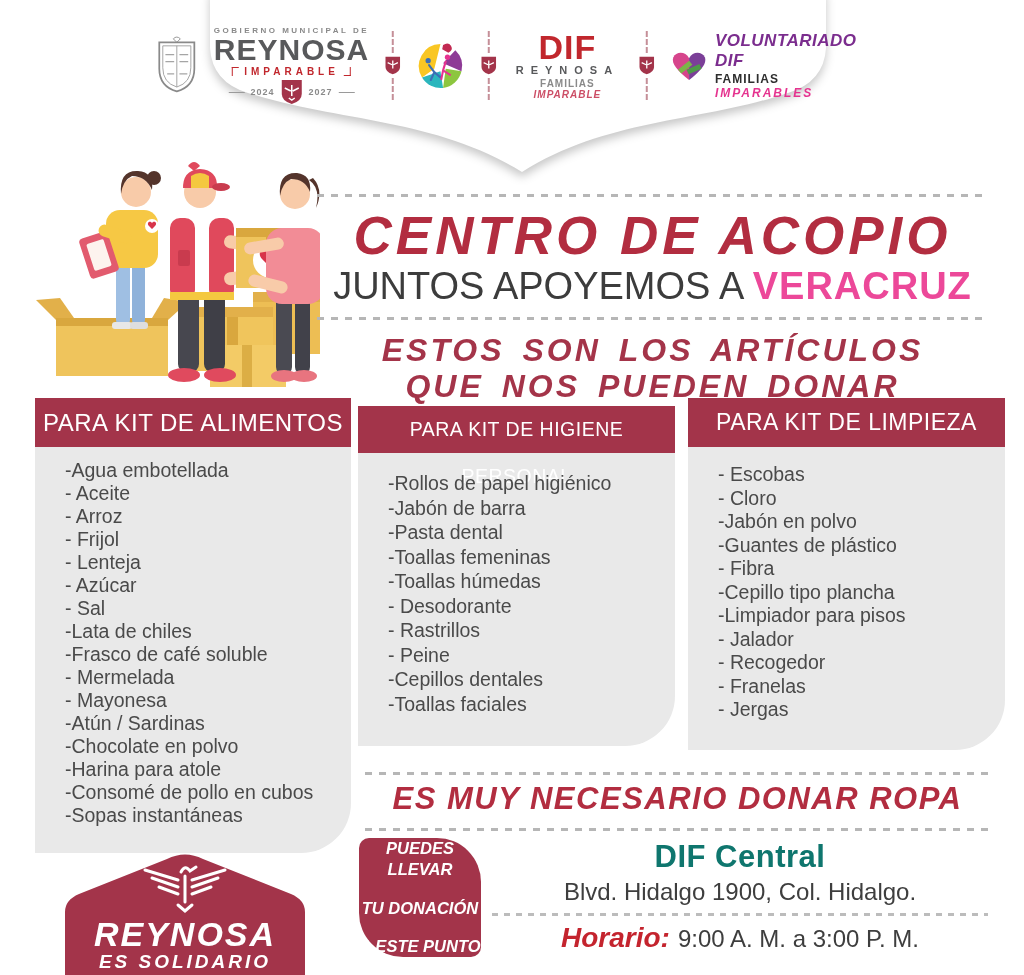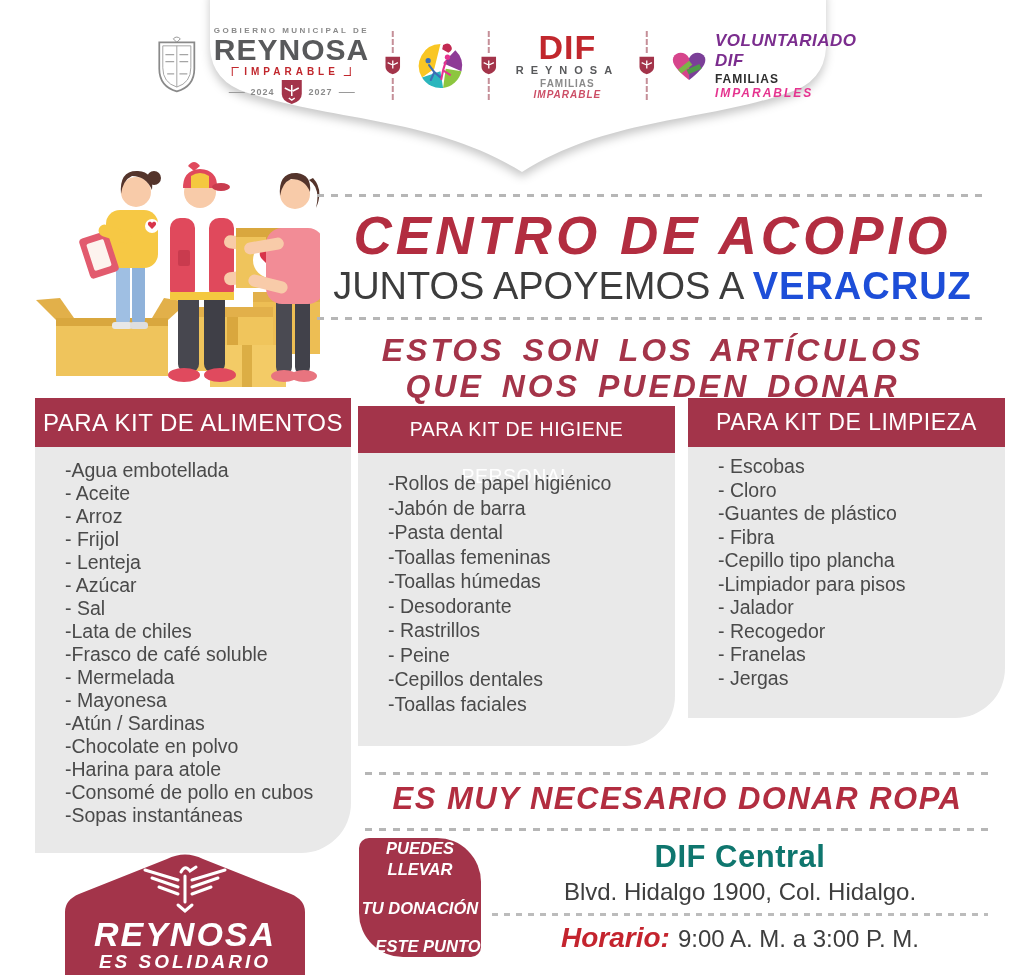--- a/index.html
+++ b/index.html
@@ -44,21 +44,21 @@
   
   .illustration { position:absolute; left:28px; top:142px; z-index:2; }
   .hero { position:absolute; left:315px; top:194px; width:675px; text-align:center; z-index:2; }
   .hero .dashes { margin:0 2px; }
   .hero-title {
     font-size:53px; font-weight:900; font-style:italic; color:#b22d40;
     letter-spacing:4px; margin-top:10px; line-height:58px; white-space:nowrap;
   }
   .hero-sub { font-size:38px; line-height:42px; color:#3c3c3c; font-weight:500;
     letter-spacing:0; margin-bottom:10px; white-space:nowrap; }
-  .hero-sub b { font-weight:900; color:#1d4ed8; letter-spacing:1px; }
+  .hero-sub b { font-weight:900; color:#ec4899; letter-spacing:1px; }
   .hero-intro {
     font-size:32px; font-weight:900; font-style:italic; color:#a43449;
     letter-spacing:3px; word-spacing:6px; line-height:36px; margin-top:12px;
   }
   
   .kit { position:absolute; z-index:2; }
   .kit-1 { left:35px;  top:398px; width:316px; }
   .kit-2 { left:358px; top:406px; width:317px; }
   .kit-3 { left:688px; top:398px; width:317px; }
   .kit-header {
@@ -68,21 +68,21 @@
   .kit-2 .kit-header { font-size:19.5px; height:47px; line-height:47px; }
   .kit-3 .kit-header { font-size:23px; }
   .kit-list {
     list-style:none; background:#e9e9e9; color:#4a4a4a;
     padding:12px 8px 26px 30px; font-size:19.5px;
     border-radius:0 0 50px 0;
   }
   .kit-1 .kit-list li { line-height:23px; }
   .kit-2 .kit-list { padding-top:18px; padding-bottom:30px; }
   .kit-2 .kit-list li { line-height:24.5px; }
-  .kit-3 .kit-list { padding-top:8px; padding-bottom:28px; }
+  .kit-3 .kit-list { padding-top:16px; padding-bottom:28px; }
   .kit-3 .kit-list li { line-height:23.5px; }
   
   .f-dash1 { position:absolute; left:365px; top:772px; width:625px; z-index:2; }
   .clothes-banner {
     position:absolute; left:365px; top:781px; width:625px; text-align:center;
     font-size:31px; font-weight:900; font-style:italic; color:#b22d40;
     letter-spacing:1.5px; z-index:2; white-space:nowrap;
   }
   .f-dash2 { position:absolute; left:365px; top:828px; width:625px; z-index:2; }
   .dropoff-badge {
@@ -334,20 +334,21 @@
         <li>- Peine</li>
         <li>-Cepillos dentales</li>
         <li>-Toallas faciales</li>
       </ul>
   </div>
   <div class="kit kit-3">
     <div class="kit-header">PARA KIT DE LIMPIEZA</div>
     <ul class="kit-list">
         <li>- Escobas</li>
         <li>- Cloro</li>
+        <li>-Jabón en polvo</li>
         <li>-Guantes de plástico</li>
         <li>- Fibra</li>
         <li>-Cepillo tipo plancha</li>
         <li>-Limpiador para pisos</li>
         <li>- Jalador</li>
         <li>- Recogedor</li>
         <li>- Franelas</li>
         <li>- Jergas</li>
       </ul>
   </div>

